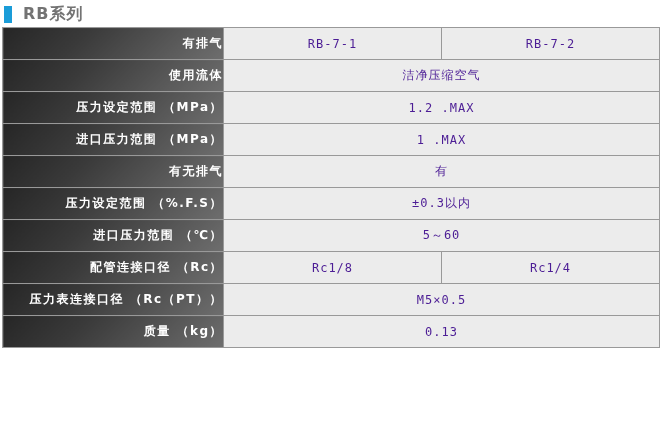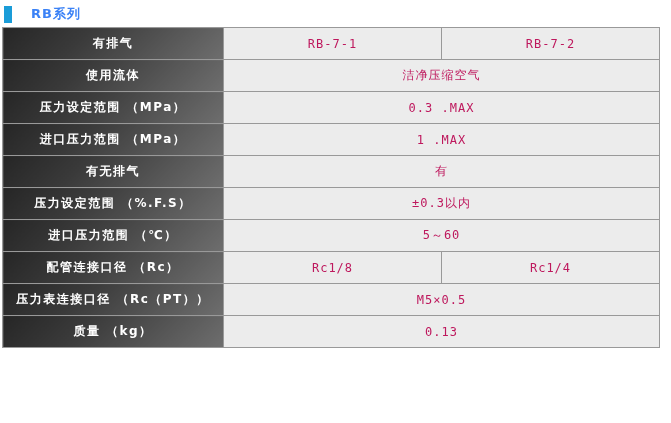--- a/index.html
+++ b/index.html
@@ -25,25 +25,25 @@
     margin: 1px 0 3px 2px;
   }
   .accent-bar {
     display: inline-block;
     width: 8px;
     height: 17px;
     background: #1a9cd8;
     margin-right: 7px;
   }
   .page-title {
-    font-size: 13px;
+    font-size: 16px;
     font-weight: bold;
-    color: #3b82f6;
+    color: #737373;
     letter-spacing: 1px;
-    margin: 12px;
+    margin: 4px;
     font-family: "DejaVu Sans", sans-serif;
   }
   
   table.spec-table {
     border-collapse: collapse;
     table-layout: fixed;
     width: 658px;
     margin-left: 0px;
   }
   table.spec-table th,
@@ -53,28 +53,28 @@
     padding: 0;
     overflow: hidden;
     white-space: nowrap;
   }
   th.label-cell {
     width: 220px;
     background: linear-gradient(135deg, #262626 0%, #3a3a3a 35%, #6e6e6e 100%);
     color: #ffffff;
     font-weight: bold;
     font-size: 12px;
-    text-align: center;
+    text-align: right;
     padding-left: 9px;
     letter-spacing: 1.5px;
     border-color: #9c9c9c;
   }
   td.value-cell {
     background: #ececec;
-    color: #be185d;
+    color: #4c1d95;
     font-size: 12px;
     text-align: center;
     letter-spacing: 1px;
     font-family: "DejaVu Sans Mono", "DejaVu Sans", monospace;
   }
 </style>
 </head>
 <body>
 
 <div class="page">
@@ -90,21 +90,21 @@
           <th class="label-cell">有排气</th>
           <td class="value-cell">RB-7-1</td>
           <td class="value-cell">RB-7-2</td>
         </tr>
         <tr>
           <th class="label-cell">使用流体</th>
           <td class="value-cell" colspan="2">洁净压缩空气</td>
         </tr>
         <tr>
           <th class="label-cell">压力设定范围 （MPa）</th>
-          <td class="value-cell" colspan="2">0.3 .MAX</td>
+          <td class="value-cell" colspan="2">1.2 .MAX</td>
         </tr>
         <tr>
           <th class="label-cell">进口压力范围 （MPa）</th>
           <td class="value-cell" colspan="2">1 .MAX</td>
         </tr>
         <tr>
           <th class="label-cell">有无排气</th>
           <td class="value-cell" colspan="2">有</td>
         </tr>
         <tr>

